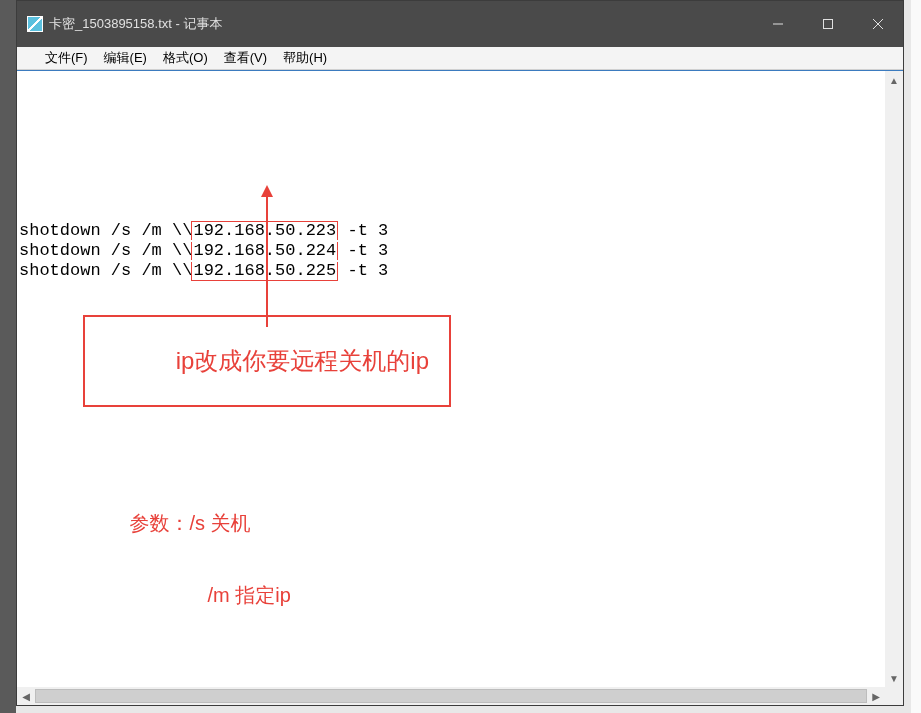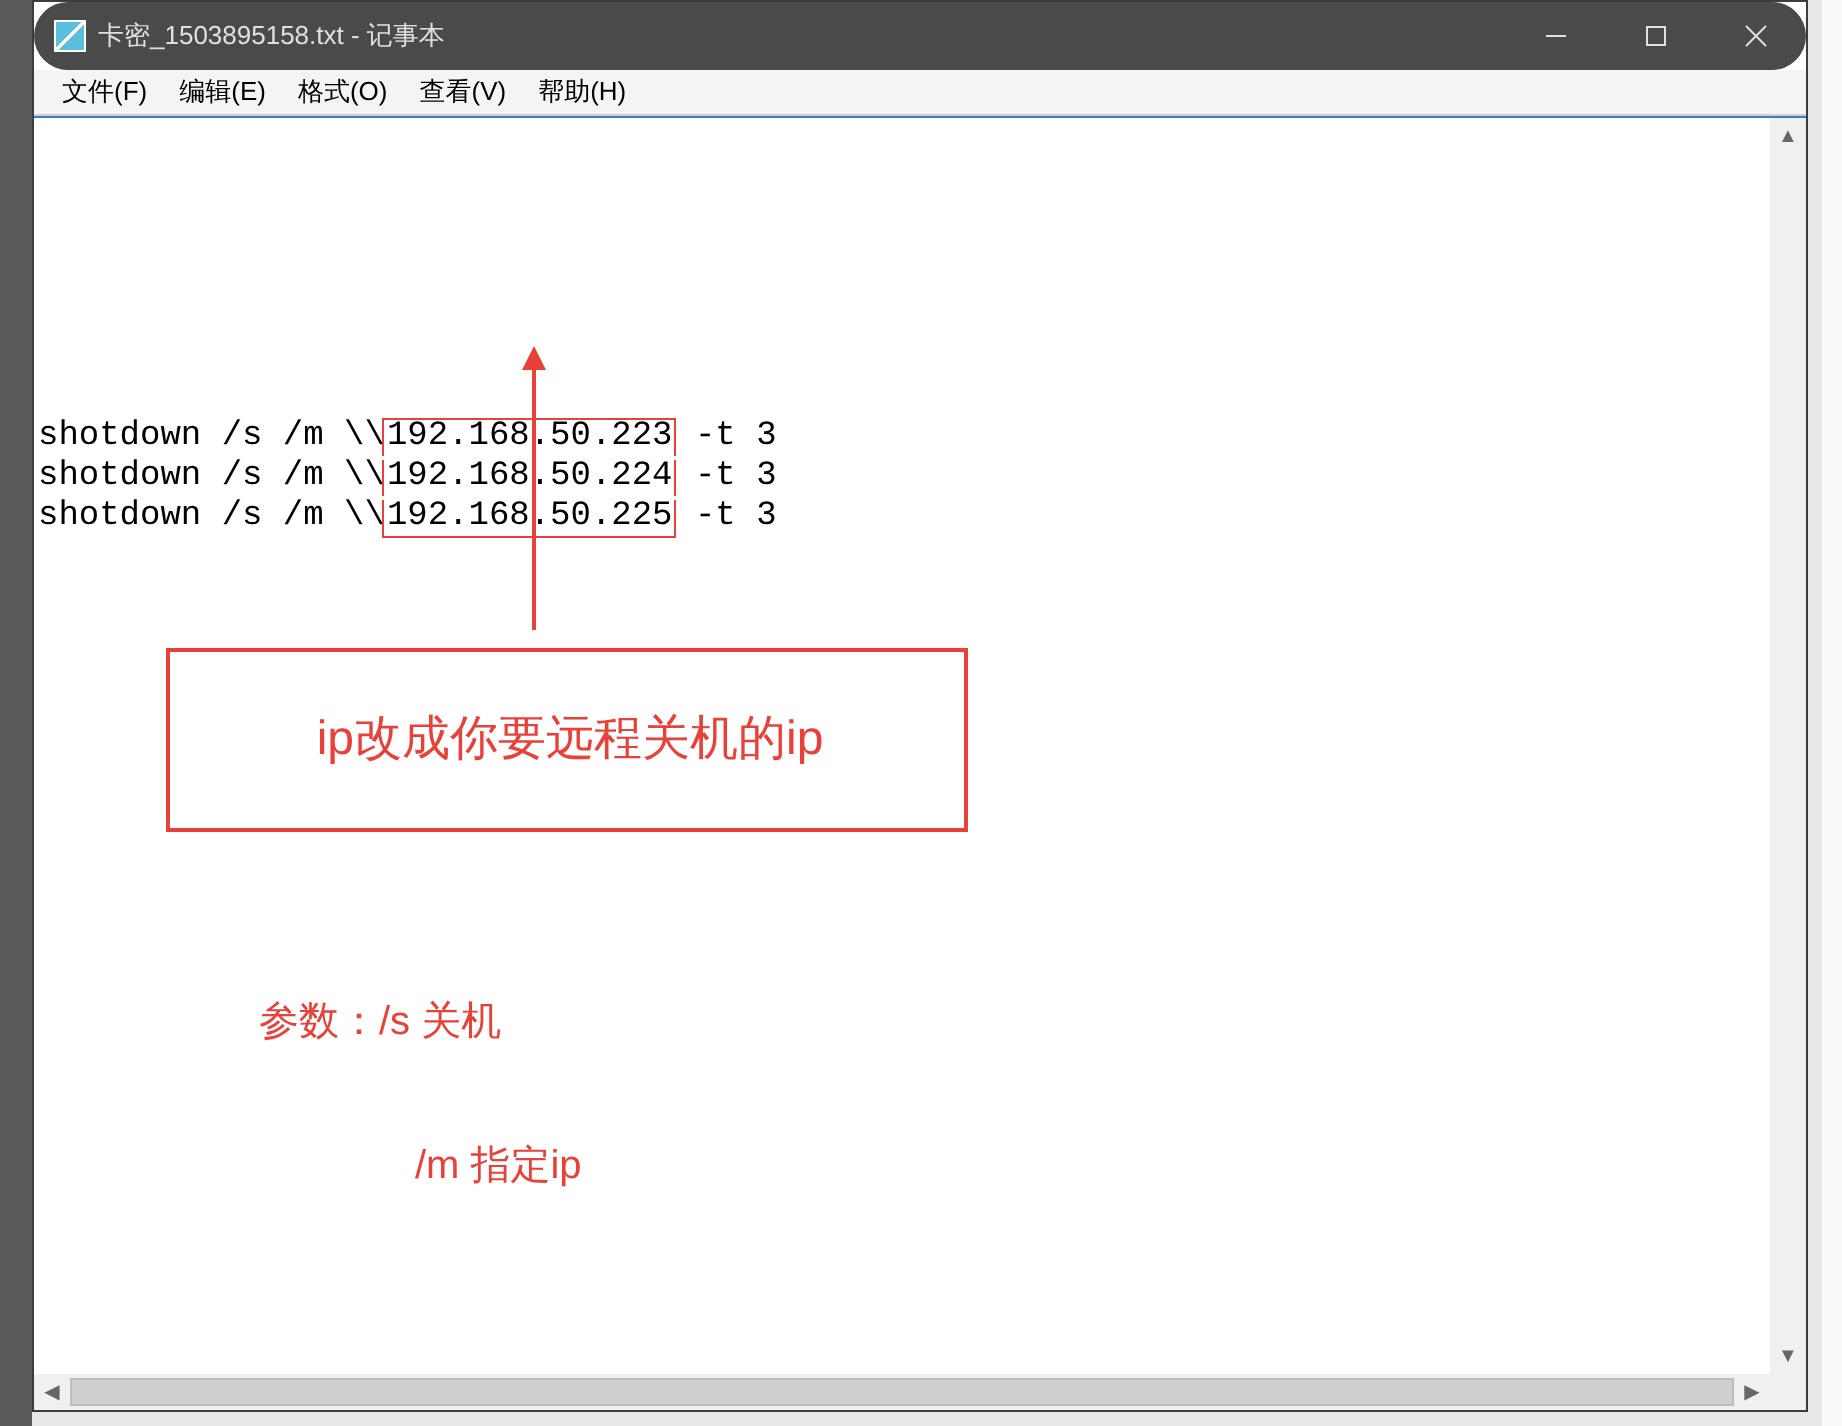--- a/index.html
+++ b/index.html
@@ -30,27 +30,26 @@
       position: absolute;
       left: 16px; top: 0;
       width: 888px;
       height: 706px;
       border: 1px solid #3c3c3c;
       display: flex;
       flex-direction: column;
       background: #fff;
     }
     .titlebar {
-      height: 34px;
+      height: 46px;
       background: #4a4a4a;
       display: flex;
       align-items: center;
       color: #e0e0e0;
       font-size: 13px;
-      border-radius: 17px;
     }
     .titlebar-icon {
       width: 16px; height: 16px;
       margin: 0 6px 0 10px;
       background: linear-gradient(135deg,#5bc0de 0%,#5bc0de 45%,#fff 45%,#fff 55%,#5bc0de 55%);
       border: 1px solid #fff;
     }
     .titlebar-text { flex: 0 0 auto; }
     .titlebar-spacer { flex: 1; }
     .ctrl-btn {
@@ -58,21 +57,21 @@
       display: flex; align-items: center; justify-content: center;
       color: #e0e0e0;
     }
     .ctrl-btn svg { width: 12px; height: 12px; }
     .menubar {
       height: 23px;
       background: #f4f4f4;
       border-bottom: 1px solid #d0d0d0;
       display: flex;
       align-items: center;
-      padding: 0 6px;
+      padding: 0 20px;
       font-size: 13px;
     }
     .menu-item { padding: 2px 8px; }
     .content-wrap {
       flex: 1;
       display: flex;
       border-top: 1px solid #3b7bbf;
       position: relative;
     }
     .text-area {
@@ -180,21 +179,21 @@
   </div>
 
   <div class="content-wrap">
     <div class="text-area" id="text-area">
       
 
       
       <div class="text-line"><span>shotdown /s /m \\</span><span class="ip-highlight" style="border-bottom: none;">192.168.50.223</span><span> -t 3</span></div><div class="text-line"><span>shotdown /s /m \\</span><span class="ip-highlight" style="border-top: none; border-bottom: none;">192.168.50.224</span><span> -t 3</span></div><div class="text-line"><span>shotdown /s /m \\</span><span class="ip-highlight" style="border-top: none;">192.168.50.225</span><span> -t 3</span></div><div class="arrow-head" style="left:244px; top:66px;"></div>
       <div class="arrow-line" style="left:249px; top:78px; height:130px;"></div>
 
-      <div class="anno-box" style="left:66px; top:217px; width:401px;">
+      <div class="anno-box" style="left:66px; top:196px; width:368px;text-align:right;">
         <span>ip改成你要远程关机的ip</span>
       </div>
 
       <div class="anno-text" style="left:68px; top:350px;">
         <span>参数：</span><span>/s 关机</span><br>
         <span style="display:inline-block;width:78px;"></span><span>/m 指定ip</span><br>
         <span style="display:inline-block;width:78px;"></span>
       </div>
     </div>
 

